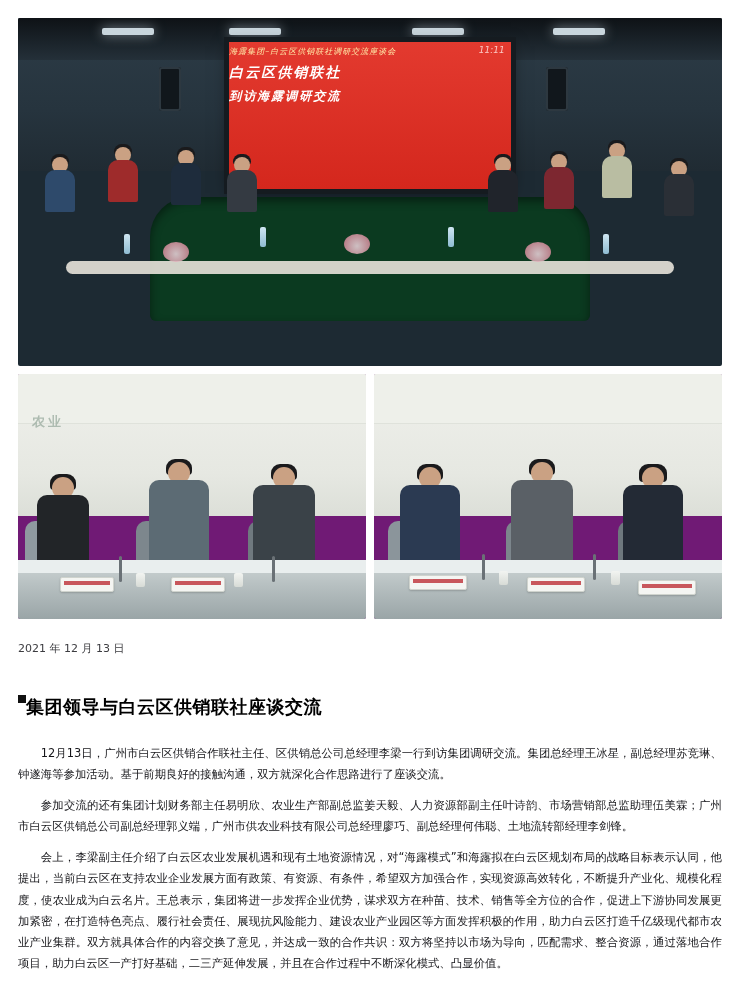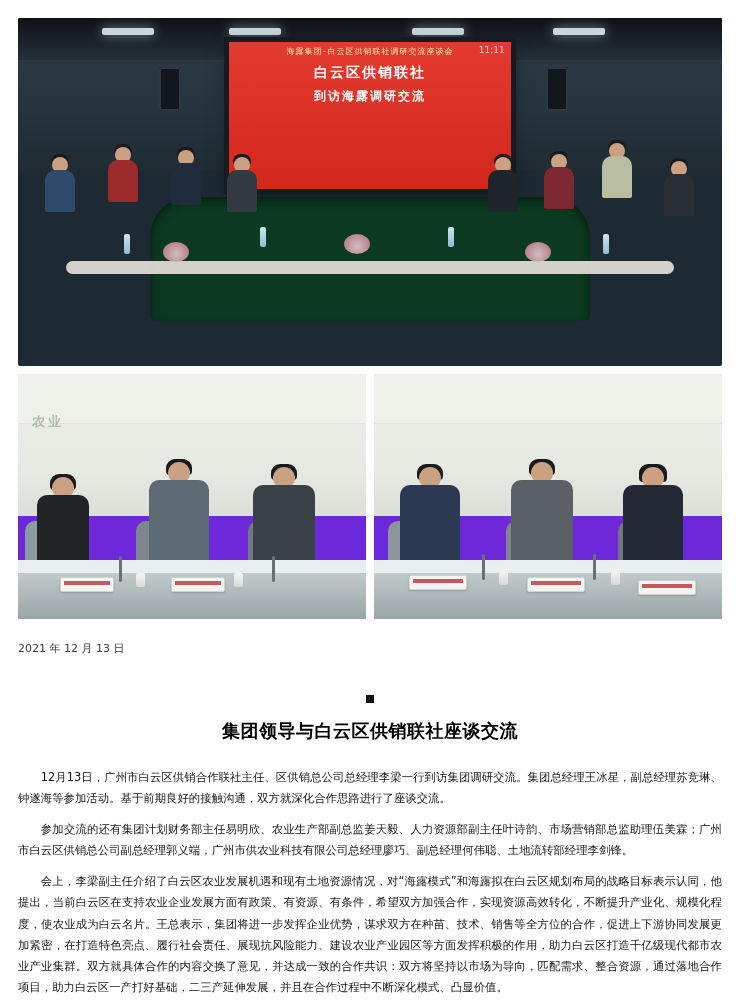--- a/index.html
+++ b/index.html
@@ -35,21 +35,21 @@
     display: flex;
     gap: 8px;
     margin-top: 8px;
   }
   .photo-sub {
     position: relative;
     width: 348px;
     height: 245px;
     border-radius: 2px;
     overflow: hidden;
-    background: #6d28d9;
+    background: #701a75;
   }
 
   
   .room-wall {
     position: absolute;
     left: 0; top: 0; right: 0;
     height: 44%;
     background: linear-gradient(180deg,#2d3c47 0%, #26343e 60%, #202b33 100%);
   }
   .ceiling {
@@ -74,22 +74,23 @@
   }
   .screen {
     position: absolute;
     left: 30%;
     top: 7%;
     width: 40%;
     height: 42%;
     background: linear-gradient(180deg,#e33a2f 0%, #d4271d 100%);
     box-shadow: 0 0 0 5px #151b20, 0 4px 16px rgba(0,0,0,.5);
     color: #ffffff;
-    text-align: center;
+    text-align: left;
     font-family: "DejaVu Sans", "Liberation Sans", sans-serif;
+    font-style: italic;
   }
   .screen-top {
     margin-top: 4px;
     font-size: 8px;
     letter-spacing: 1px;
     color: #ffe9a8;
   }
   .screen-l1 {
     margin-top: 7px;
     font-size: 20px;
@@ -284,23 +285,21 @@
     letter-spacing: 2px;
     text-align: center;
     border-radius: 4px;
     box-shadow: 0 1px 2px rgba(0,0,0,.15);
   }
 
   
   .headline {
     margin-top: 8px;
     display: flex;
-    align-items: center;
-    gap: 16px;
-    flex-direction: column;
+    gap: 0;
   }
   .headline .bullet {
     width: 8px; height: 8px;
     background: #111;
     display: inline-block;
   }
   .headline h1 {
     margin: 0;
     font-size: 18px;
     font-weight: bold;

